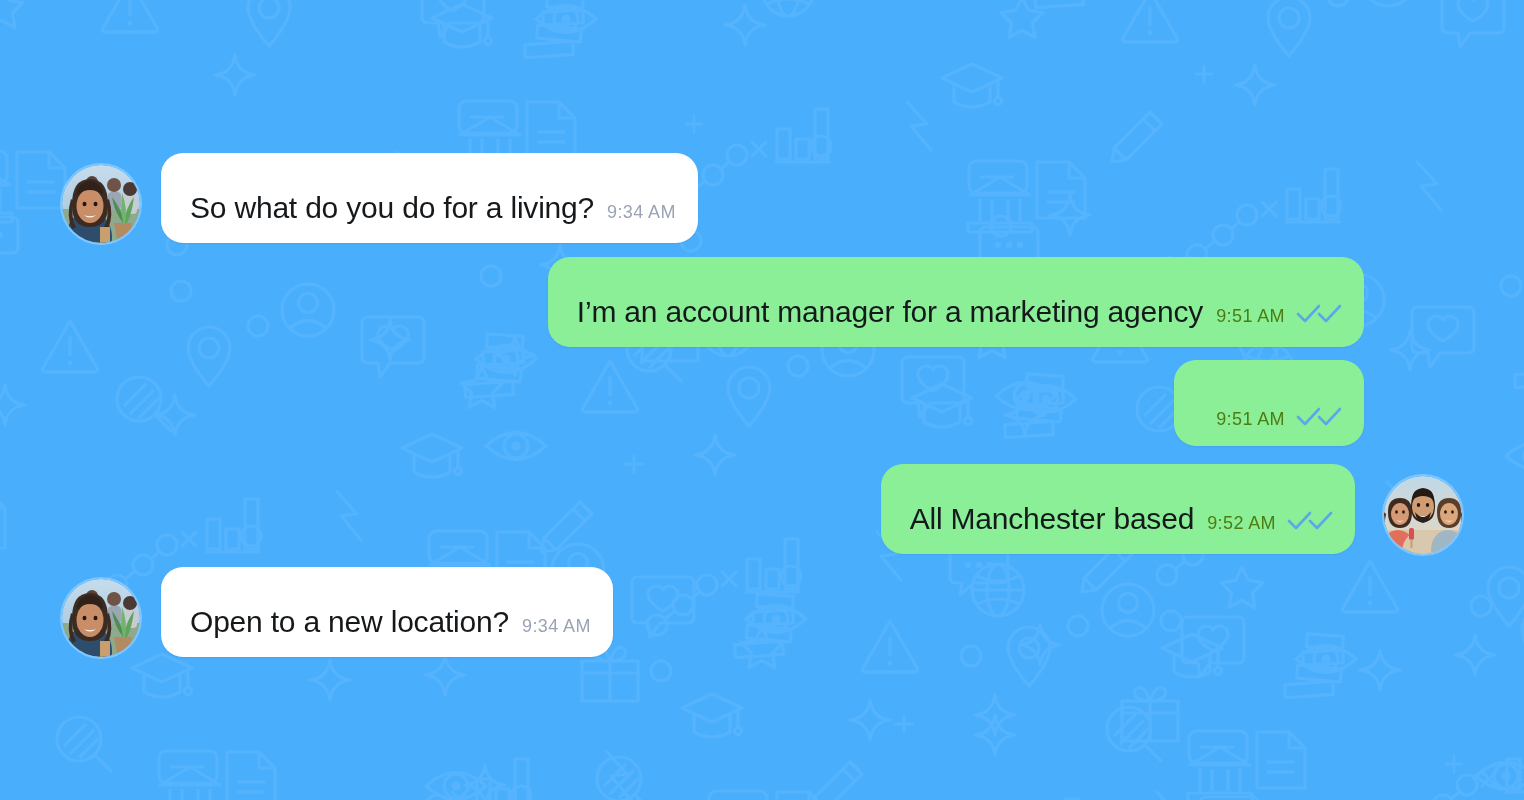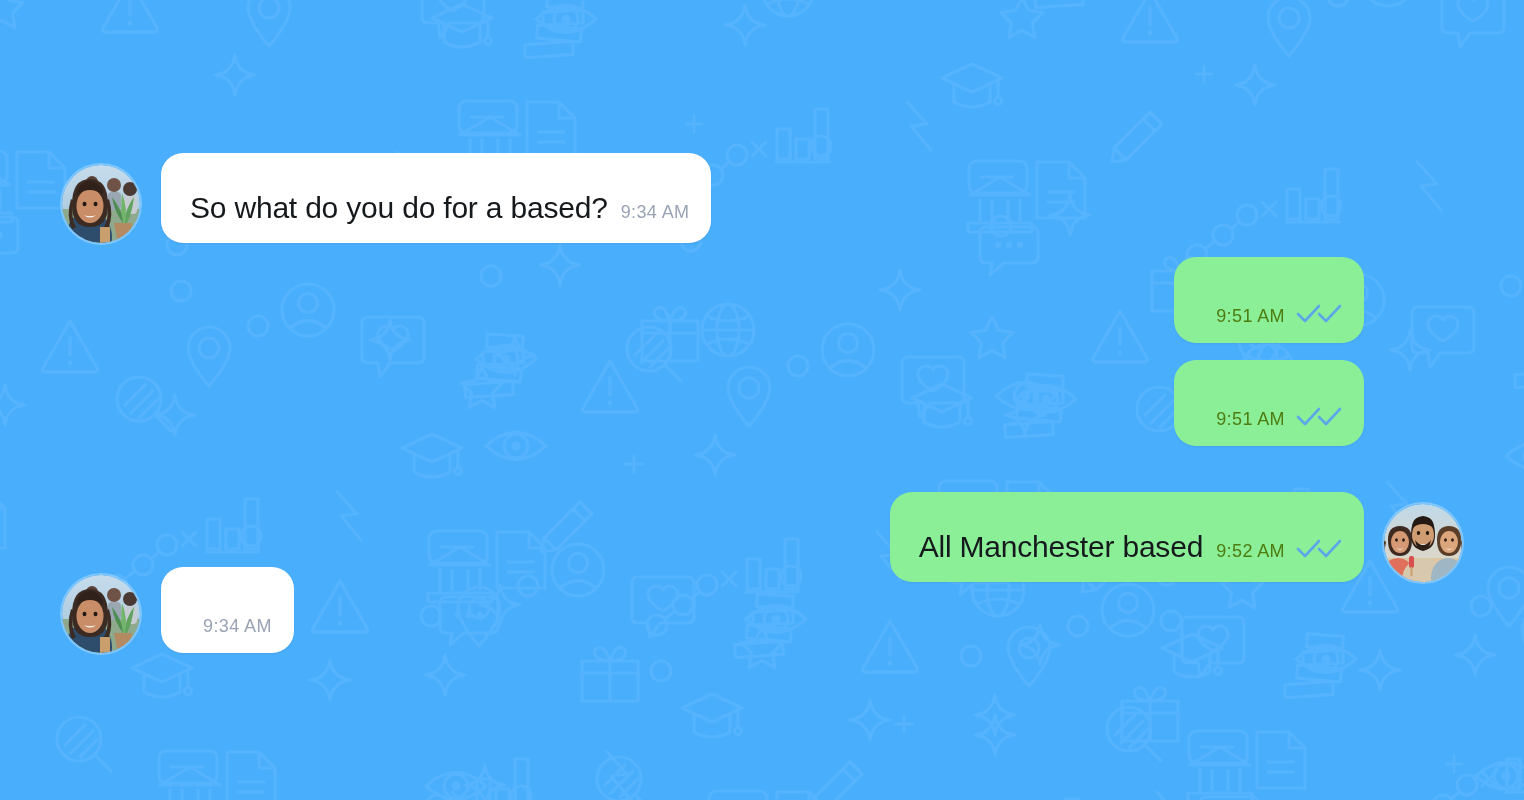--- a/index.html
+++ b/index.html
@@ -113,21 +113,21 @@
     flex: 0 0 auto;
     position: relative;
     top: 2px;
   }
   .ticks svg { display: block; }
 
   
   #row-1 { top: 153px; }
   #row-2 { top: 257px; }
   #row-3 { top: 360px; }
-  #row-4 { top: 492px; }
+  #row-4 { top: 464px; gap: 9px; }
   #row-5 { top: 567px; }
 </style>
 </head>
 <body>
 
 <div id="chat-root">
 
   <svg id="pattern-layer" viewBox="0 0 1524 800" width="1524" height="800" preserveAspectRatio="none" xmlns="http://www.w3.org/2000/svg">
     <defs>
       <g id="ic-star" fill="none" stroke="#5FBBFD" stroke-width="3.2" stroke-linejoin="round">
@@ -360,28 +360,29 @@
             <path d="M56 78 L52 58 L70 58 L66 78 Z" fill="#B48A62"></path>
             <path d="M61 58 Q52 46 50 32 Q58 42 62 56 Z" fill="#4F8E52"></path>
             <path d="M62 58 Q64 42 72 32 Q70 48 65 58 Z" fill="#5FA35E"></path>
             <path d="M61 58 Q58 44 60 28 Q66 44 63 58 Z" fill="#71B46B"></path>
             <rect x="38" y="62" width="10" height="16" fill="#C9A06D"></rect>
             <rect x="66" y="66" width="12" height="12" fill="#D2B27C"></rect>
           </g>
         </svg>
       </div>
       <div class="bubble incoming">
-        <span class="bubble-text">So what do you do for a based?</span>
+        <span class="bubble-text">So what do you do for a living?</span>
         <span class="bubble-time">9:34 AM</span>
       </div>
     </div>
 
     <div class="msg-row right" id="row-2">
       <div class="avatar-spacer"></div>
       <div class="bubble outgoing">
+        <span class="bubble-text">I’m an account manager for a marketing agency</span>
         <span class="bubble-time">9:51 AM</span>
         <span class="ticks">
           <svg width="46" height="20" viewBox="0 0 46 20" xmlns="http://www.w3.org/2000/svg">
             <path d="M2 10 L9 17 L23 2" fill="none" stroke="#5BA8E8" stroke-width="2.6" stroke-linecap="round" stroke-linejoin="round"></path>
             <path d="M23 10 L30 17 L44 2" fill="none" stroke="#5BA8E8" stroke-width="2.6" stroke-linecap="round" stroke-linejoin="round"></path>
           </svg>
         </span>
       </div>
     </div>
 
@@ -489,18 +490,19 @@
             <path d="M56 78 L52 58 L70 58 L66 78 Z" fill="#B48A62"></path>
             <path d="M61 58 Q52 46 50 32 Q58 42 62 56 Z" fill="#4F8E52"></path>
             <path d="M62 58 Q64 42 72 32 Q70 48 65 58 Z" fill="#5FA35E"></path>
             <path d="M61 58 Q58 44 60 28 Q66 44 63 58 Z" fill="#71B46B"></path>
             <rect x="38" y="62" width="10" height="16" fill="#C9A06D"></rect>
             <rect x="66" y="66" width="12" height="12" fill="#D2B27C"></rect>
           </g>
         </svg>
       </div>
       <div class="bubble incoming">
+        <span class="bubble-text">Open to a new location?</span>
         <span class="bubble-time">9:34 AM</span>
       </div>
     </div>
 
   </div>
 </div>
 
 </body></html>

